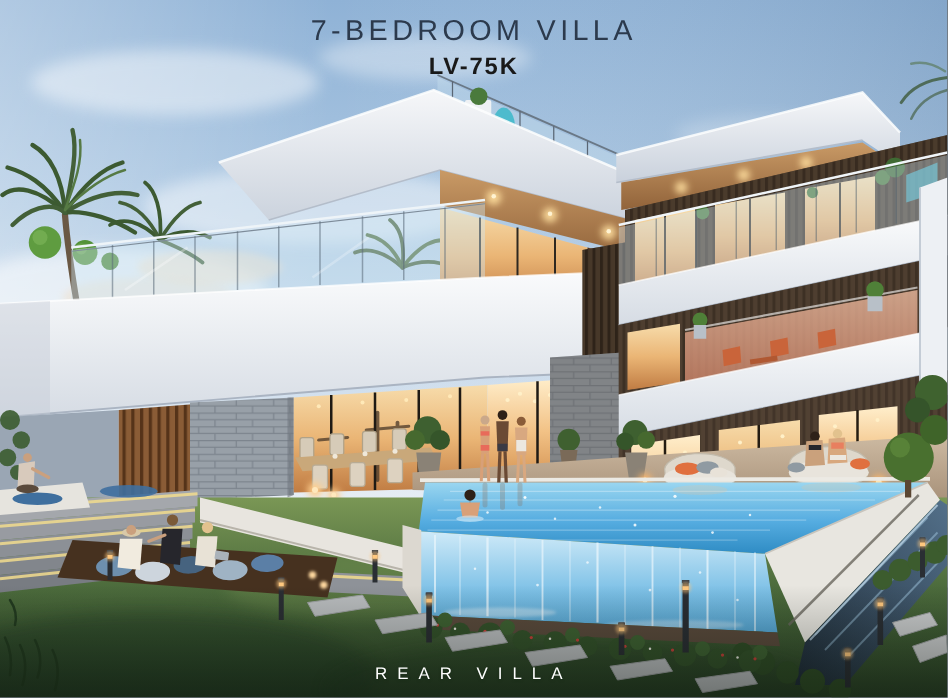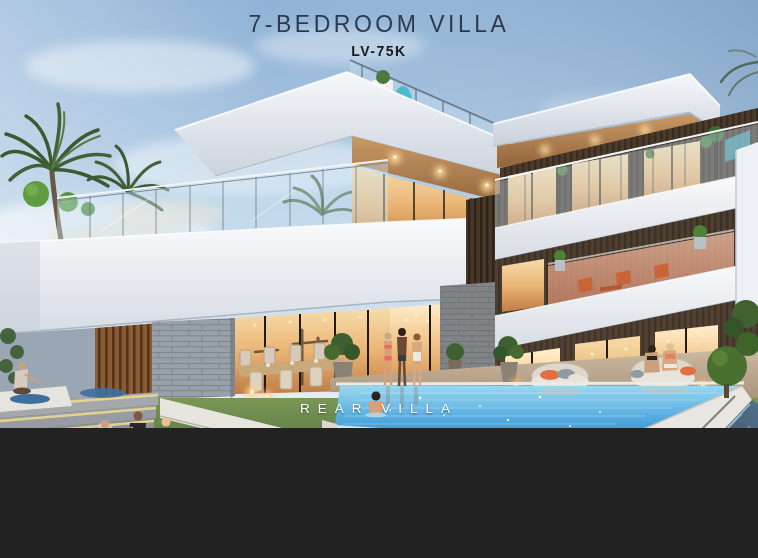--- a/index.html
+++ b/index.html
@@ -1,27 +1,27 @@
 <!DOCTYPE html>
 <html><head>
 <meta charset="utf-8">
 <style>
   html,body{margin:0;padding:0;background:#222;}
   .stage{
-    position:relative;width:758px;height:428px;overflow:hidden;
+    position:relative;width:758px;height:558px;overflow:hidden;
     font-family:"Liberation Sans", sans-serif;
     background:#cfe0ee;
   }
   .stage svg{position:absolute;left:0;top:0;}
   .title-block{position:absolute;top:11px;left:0;right:0;text-align:center;pointer-events:none;}
   .title{
     font-size:23px;letter-spacing:3.5px;color:#2c3a4d;font-weight:400;
   }
   .subtitle{
-    margin-top:5px;font-size:14px;letter-spacing:1.5px;color:#191919;font-weight:700;
+    margin-top:5px;font-size:19px;letter-spacing:1.5px;color:#191919;font-weight:700;
   }
   .caption{
     position:absolute;bottom:12px;left:0;right:0;text-align:center;
     font-size:13.5px;letter-spacing:8px;color:#ffffff;font-weight:400;
     text-shadow:0 1px 2px rgba(20,40,20,.55);pointer-events:none;
   }
 </style>
 </head>
 <body>
 

